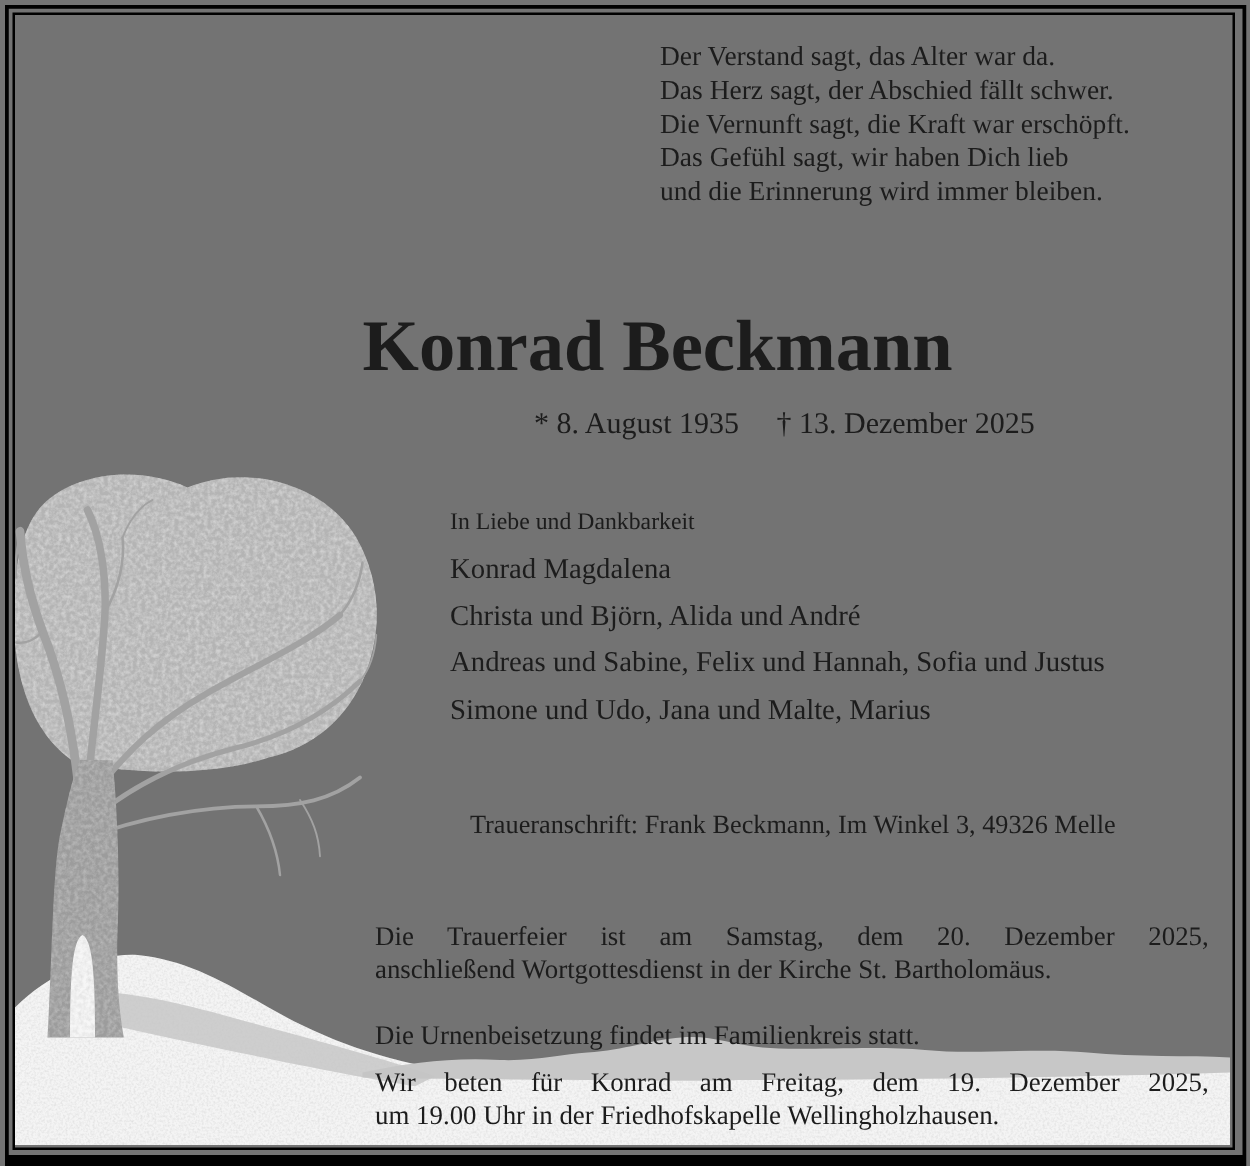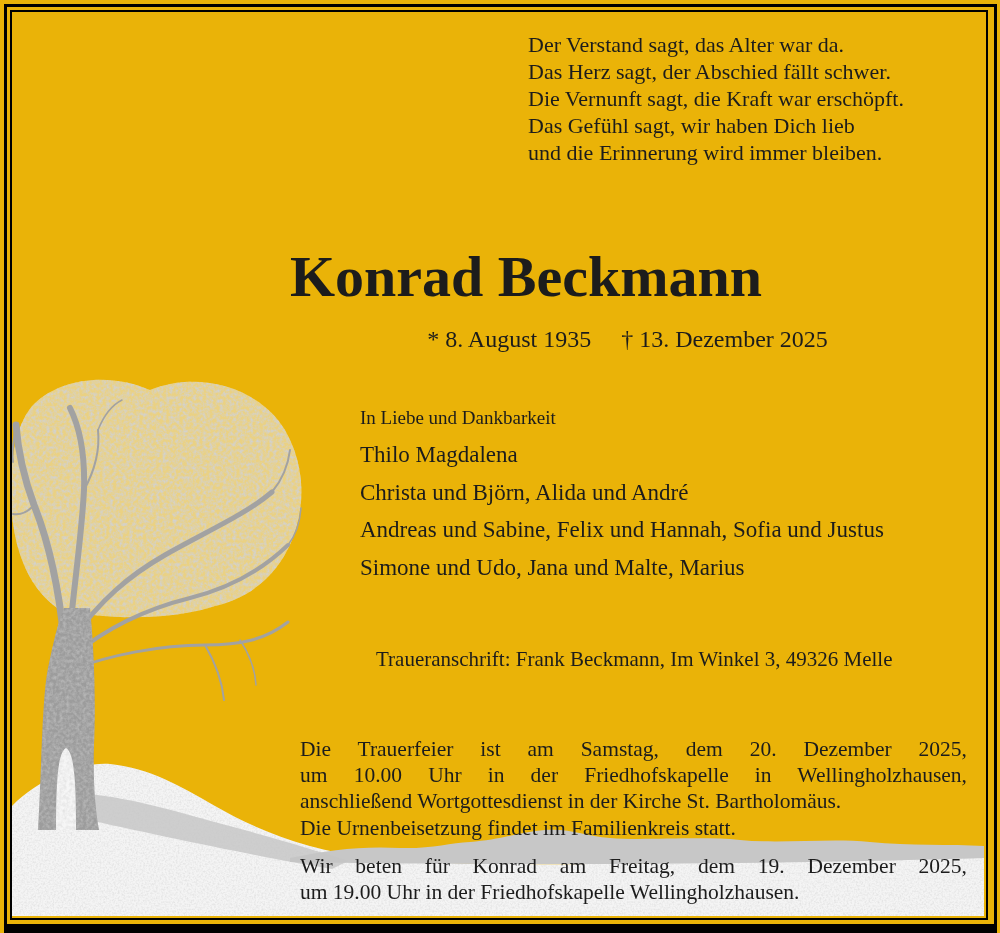--- a/index.html
+++ b/index.html
@@ -9,21 +9,21 @@
     height: 933px;
     background: #ffffff;
     overflow: hidden;
     font-family: "Liberation Serif", "DejaVu Serif", serif;
     color: #1c1c1c;
   }
   .page {
     position: relative;
     width: 1000px;
     height: 933px;
-    background: #eab308;
+    background: #737373;
   }
   
   .frame-outer {
     position: absolute;
     left: 4px; right: 3px; top: 4px; bottom: 0;
     border: 3px solid #000;
     border-bottom-width: 9px;
     z-index: 5;
     pointer-events: none;
   }
@@ -145,31 +145,30 @@
     <div>und die Erinnerung wird immer bleiben.</div>
   </div>
 
   <div class="txt name">Konrad Beckmann</div>
   <div class="txt dates">
     <span>* 8. August 1935</span><span class="date-gap"></span><span>† 13. Dezember 2025</span>
   </div>
 
   <div class="txt dedication">In Liebe und Dankbarkeit</div>
   <div class="txt mourners">
-    <div>Thilo Magdalena</div>
+    <div>Konrad Magdalena</div>
     <div>Christa und Björn, Alida und André</div>
     <div>Andreas und Sabine, Felix und Hannah, Sofia und Justus</div>
     <div>Simone und Udo, Jana und Malte, Marius</div>
   </div>
 
   <div class="txt address">Traueranschrift: Frank Beckmann, Im Winkel 3, 49326 Melle</div>
 
   <div class="txt par service">
     <div class="jline">Die Trauerfeier ist am Samstag, dem 20. Dezember 2025,</div>
-    <div class="jline">um 10.00 Uhr in der Friedhofskapelle in Wellingholzhausen,</div>
     <div class="nline">anschließend Wortgottesdienst in der Kirche St. Bartholomäus.</div>
   </div>
 
   <div class="txt par burial">
     <div class="nline">Die Urnenbeisetzung findet im Familienkreis statt.</div>
   </div>
 
   <div class="txt par prayer">
     <div class="jline">Wir beten für Konrad am Freitag, dem 19. Dezember 2025,</div>
     <div class="nline">um 19.00 Uhr in der Friedhofskapelle Wellingholzhausen.</div>

